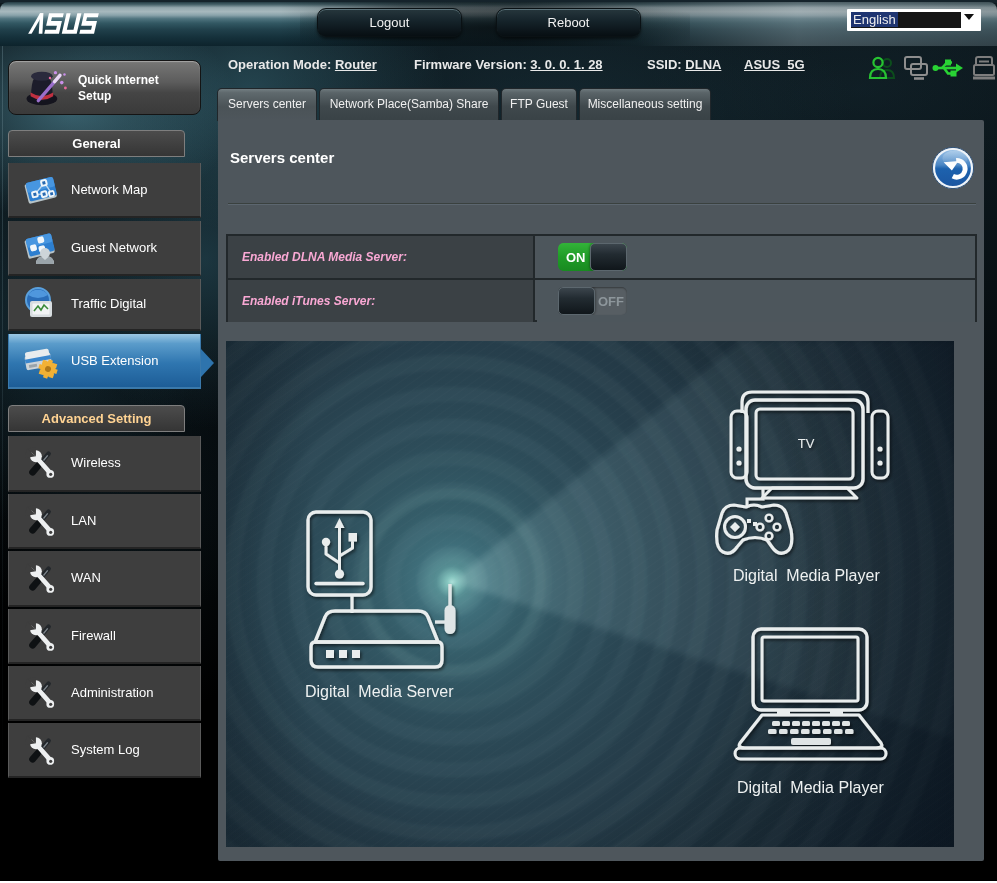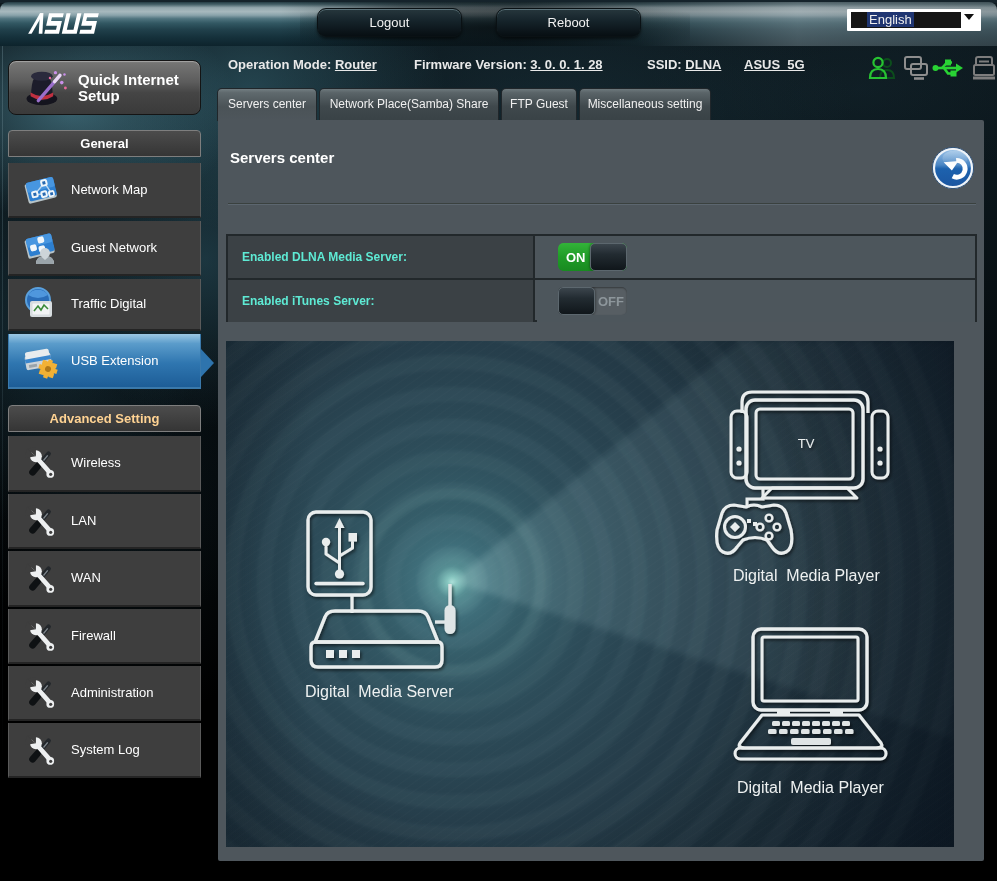--- a/index.html
+++ b/index.html
@@ -35,21 +35,21 @@
 #logo { left:16px; top:12px; }
 
 .topbtn { top:8px; height:29px; width:145px; border-radius:9px; 
   background: linear-gradient(180deg, #27373d 0%, #15232a 45%, #070e12 100%);
   border:1px solid #0a1114; box-shadow: inset 0 1px 0 rgba(160,190,200,.45), 0 2px 3px rgba(0,0,0,.5);
   color:#f2f2f2; font-size:13px; text-align:center; line-height:27px; }
 #btn-logout { left:317px; }
 #btn-reboot { left:496px; }
 
 #langbox { left:847px; top:9px; width:134px; height:22px; background:#fff; border-radius:1px; }
-#langinner { left:851px; top:12px; width:110px; height:16px; background:#151515; color:#eee; font-size:13px; line-height:16px; padding-left:16px; }
+#langinner { left:851px; top:12px; width:110px; height:16px; background:#151515; color:#eee; font-size:13px; line-height:16px; padding-left:0; }
 #langarrow { left:964px; top:14px; width:0; height:0; border-left:5.5px solid transparent; border-right:5.5px solid transparent; border-top:6.5px solid #101010; }
 
 
 #infobar { left:218px; top:46px; width:779px; height:42px; color:#e9e9e9; font-size:13px; font-weight:bold; }
 #infobar .t { position:absolute; top:11px; white-space:nowrap; }
 #infobar u { font-weight:bold; text-decoration:underline; }
 
 
 .sico { top:55px; }
 
@@ -68,40 +68,40 @@
 #heading { left:12px; top:29px; color:#fff; font-weight:bold; font-size:15px; }
 #backbtn { left:714px; top:27px; }
 #divider { left:10px; top:83px; width:748px; height:2px; background:#3a413f; border-bottom:1px solid #5c666f; }
 
 
 #tbl { left:8px; top:114px; width:751px; height:88px; border:2px solid #22282b; }
 .row { position:absolute; left:0; width:747px; height:42px; }
 .rowsep { position:absolute; left:0; top:42px; width:747px; height:2px; background:#22282b; }
 .cell-l { position:absolute; left:0; top:0; width:307px; height:42px; background:#3b4145; border-right:2px solid #22282b; }
 .cell-r { position:absolute; left:309px; top:0; width:438px; height:42px; background:#4d565c; }
-.lbl { position:absolute; left:14px; top:14px; color:#5eead4; font-size:12px; font-weight:bold; white-space:nowrap; }
+.lbl { position:absolute; left:14px; top:14px; color:#f9a8d4; font-size:12px; font-weight:bold; white-space:nowrap;font-style:italic; }
 
 
 .toggle { position:absolute; left:21px; top:7px; width:69px; height:28px; border-radius:5px; overflow:hidden; }
 .tg-on-bg { position:absolute; left:0; top:0; width:100%; height:100%; background:linear-gradient(180deg,#33b339 0%, #1f9c27 50%, #188a20 100%); border-radius:5px; }
 .tg-off-bg { position:absolute; left:0; top:0; width:100%; height:100%; background:#575e63; border-radius:5px; box-shadow:inset 0 1px 2px rgba(0,0,0,.4); }
 .knob { position:absolute; top:0px; width:37px; height:28px; border-radius:5px;
   background:linear-gradient(180deg,#3b454c 0%, #222b31 40%, #10161a 100%);
   border:1px solid #5c676e; box-shadow:0 0 3px rgba(0,0,0,.6); }
 .tg-txt { position:absolute; top:7px; font-size:13px; font-weight:bold; }
 
 
 #bigimg { left:8px; top:221px; width:728px; height:506px; }
 
 
 #qis { left:8px; top:60px; width:193px; height:55px; border-radius:8px;
   background:linear-gradient(180deg,#777776 0%, #5c5c5c 40%, #454545 60%, #3a3a3a 100%);
   border:1px solid #141414; box-shadow:inset 0 1px 1px rgba(255,255,255,.35); }
-#qis .txt { position:absolute; left:69px; top:11px; color:#fff; font-weight:bold; font-size:15px; line-height:16px; }
-.shead { left:8px; width:193px; height:27px; background:linear-gradient(180deg,#4c4c4c,#353535);
+#qis .txt { position:absolute; left:69px; top:11px; color:#fff; font-weight:bold; font-size:12px; line-height:16px; }
+.shead { left:8px; width:177px; height:27px; background:linear-gradient(180deg,#4c4c4c,#353535);
   border:1px solid #7e7e7e; border-radius:4px 4px 0 0; color:#fff; font-weight:bold; font-size:13px; text-align:center; line-height:25px; }
 #shead-adv { color:#ffd393; }
 .sitem { left:8px; width:193px; background:#3e3e3e; border-left:1px solid #5a5a5a; border-right:1px solid #5a5a5a; border-bottom:2px solid #242424; color:#fff; font-size:13px; }
 .sitem .txt { position:absolute; left:62px; top:50%; margin-top:-8px; }
 .sitem .ic { position:absolute; left:12px; top:50%; margin-top:-19px; width:38px; height:38px; }
 .sitem.adv .ic { left:16px; margin-top:-16px; width:32px; height:32px; }
 .sitem.sel { background:linear-gradient(180deg,#9cc8e4 0%, #5b9ccb 18%, #2f76b0 55%, #1d5d97 100%); border-color:#3a79ab; }
 #selarrow { left:201px; top:349px; width:0; height:0; border-top:14px solid transparent; border-bottom:14px solid transparent; border-left:13px solid #2e74ad; }
 </style>
 </head>

